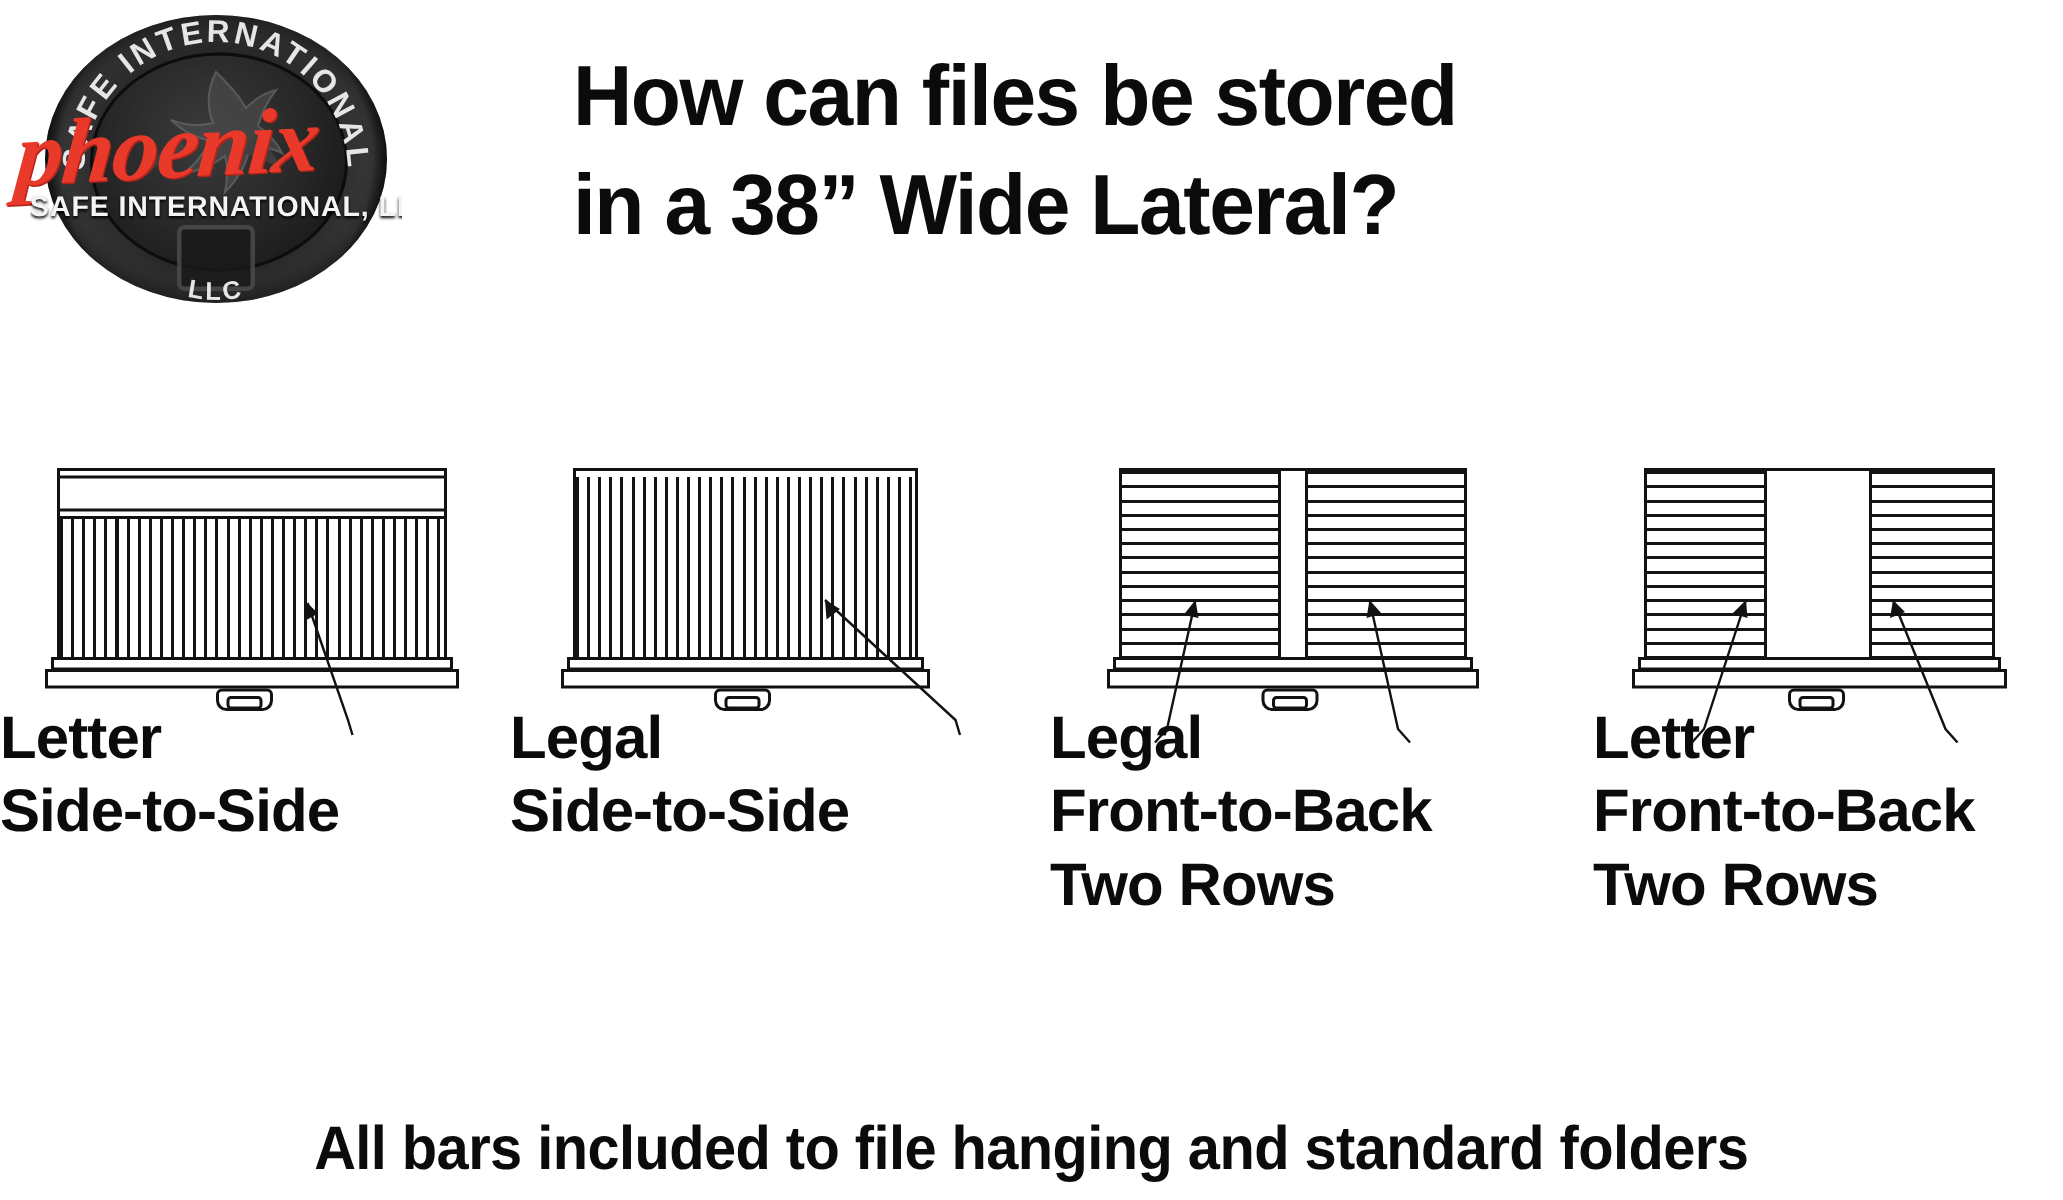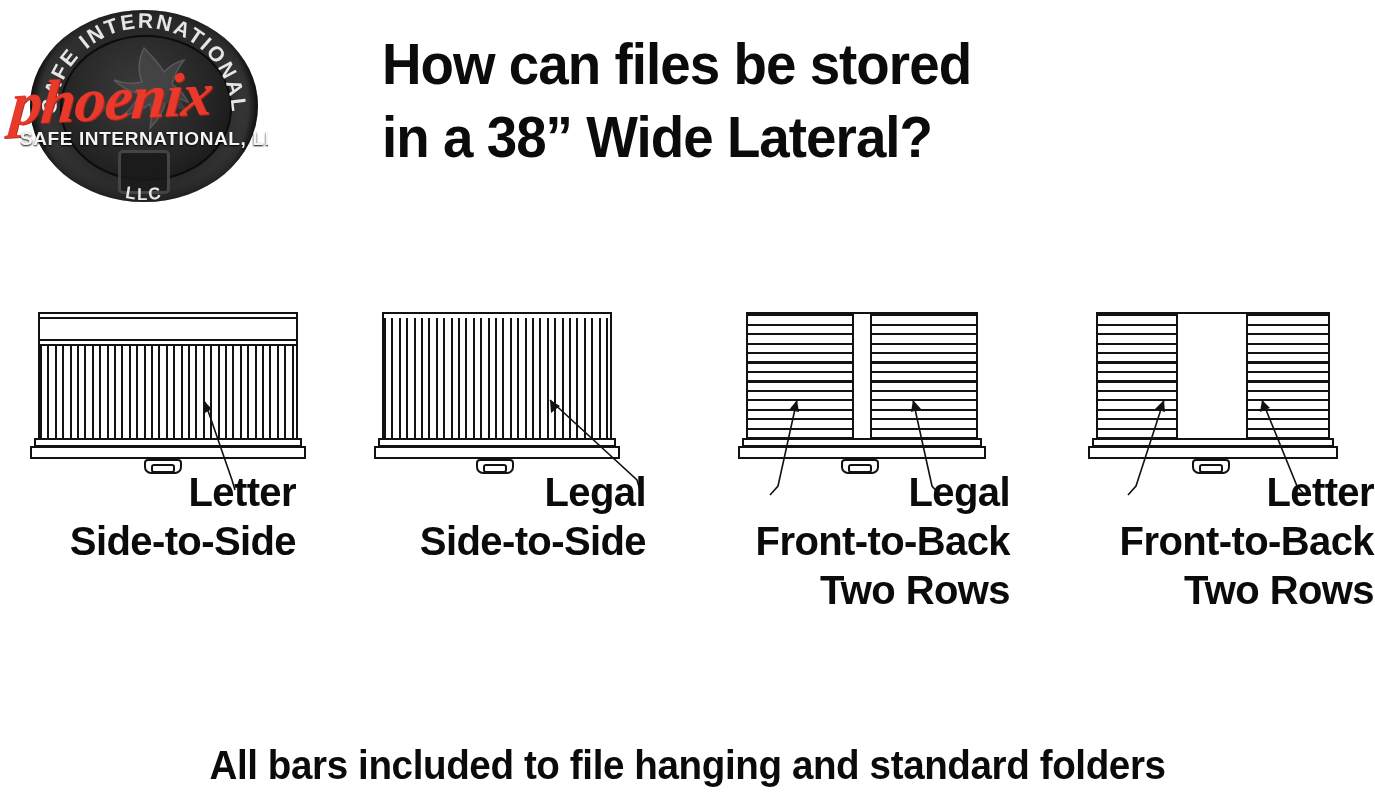--- a/index.html
+++ b/index.html
@@ -236,21 +236,21 @@
   .leaders line, .leaders path {
     stroke: #121212;
     stroke-width: 1.6;
     fill: none;
   }
   .leaders polygon { fill: #121212; }
 
   
   .caption {
     position: absolute;
-    text-align: right;
+    text-align: left;
     font-family: "Liberation Sans", sans-serif;
     font-weight: bold;
     font-size: 40px;
     line-height: 1.22;
     letter-spacing: -.6px;
     color: #0b0b0b;
     white-space: nowrap;
   }
   .caption span { display: block; }
 

